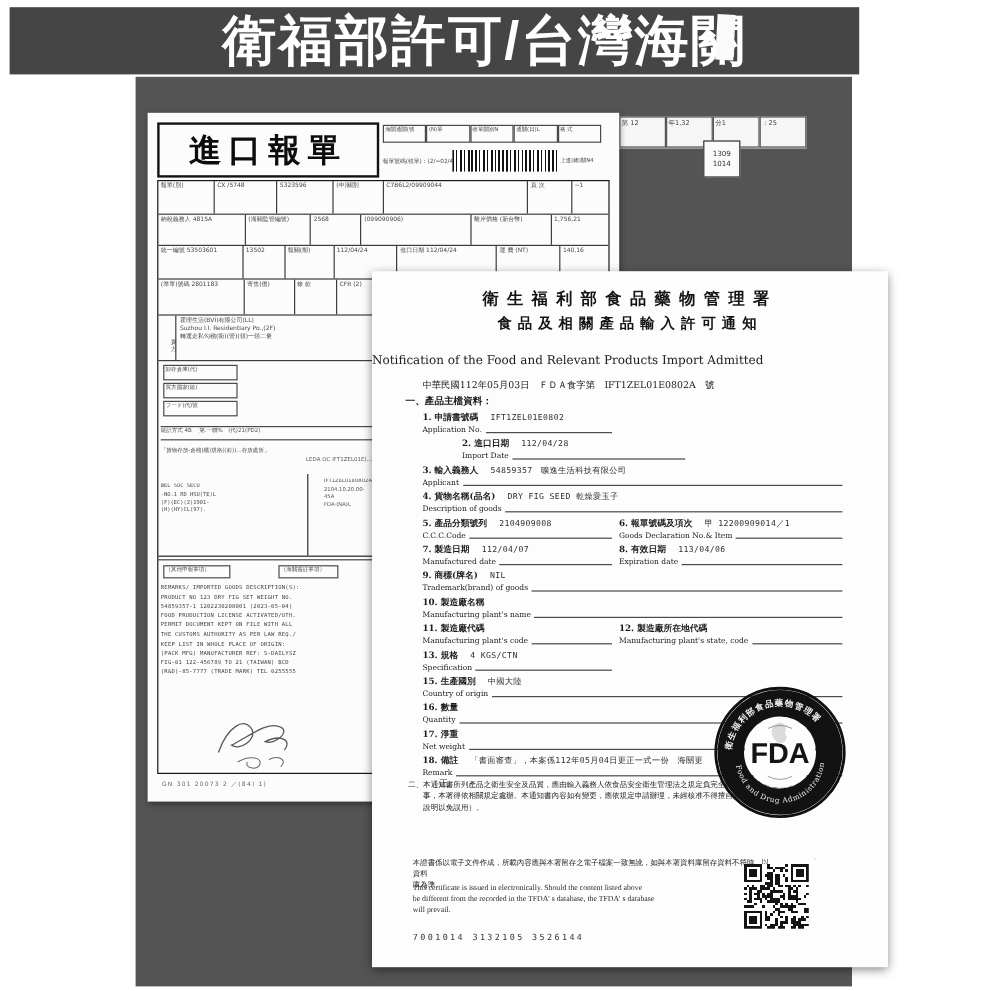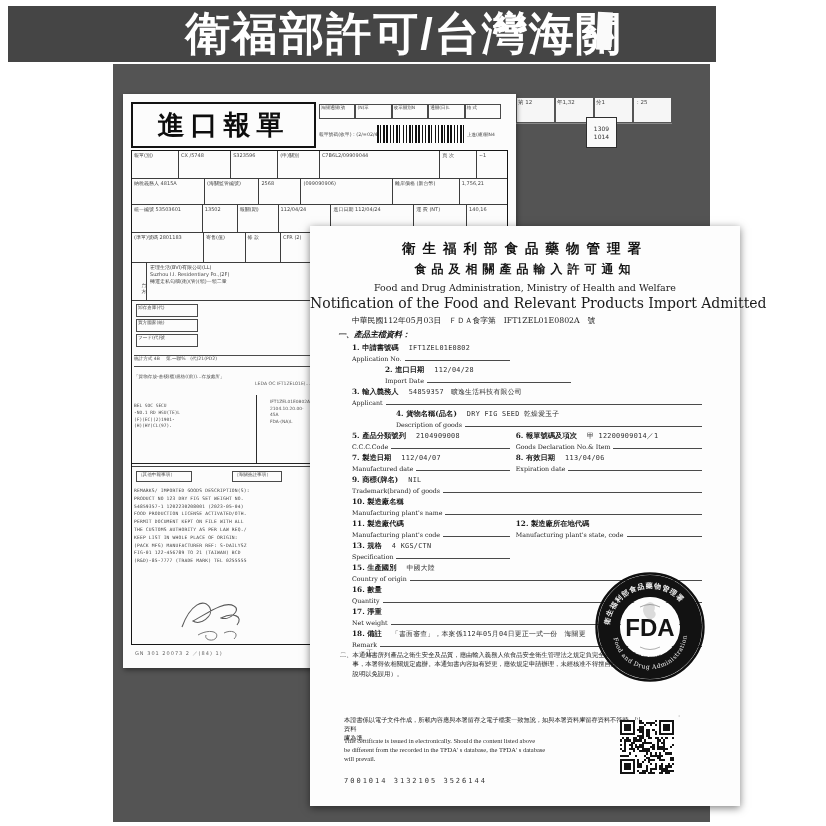--- a/index.html
+++ b/index.html
@@ -69,23 +69,23 @@
   .sigsvg{position:absolute;left:44px;top:294px;}
   .f-footer{position:absolute;left:12px;top:556px;font-size:5px;color:#666;letter-spacing:1px;white-space:nowrap;}
   
   .fda-paper{position:absolute;left:310px;top:226px;width:430px;height:580px;background:#fdfdfd;z-index:5;
              box-shadow:0 2px 8px rgba(0,0,0,0.5);font-family:"DejaVu Serif",serif;}
   .d-h1{position:absolute;top:14px;width:100%;text-align:center;font-size:13.5px;font-weight:700;
         letter-spacing:7px;color:#141414;white-space:nowrap;}
   .d-h2{position:absolute;top:35px;width:100%;text-align:center;font-size:12px;font-weight:700;
         letter-spacing:5px;color:#141414;white-space:nowrap;}
   .d-e1{position:absolute;top:56px;width:100%;text-align:center;font-size:9.5px;color:#1a1a1a;white-space:nowrap;}
-  .d-e2{position:absolute;top:69px;width:100%;text-align:right;font-size:14px;color:#1a1a1a;white-space:nowrap;}
+  .d-e2{position:absolute;top:69px;width:100%;text-align:left;font-size:10px;color:#1a1a1a;white-space:nowrap;}
   .d-date{position:absolute;top:89px;left:42px;font-size:7.8px;color:#1a1a1a;white-space:nowrap;text-align:right;}
-  .d-sec{position:absolute;top:103px;left:28px;font-size:8px;font-weight:700;color:#141414;font-style:italic;}
+  .d-sec{position:absolute;top:103px;left:28px;font-size:8px;font-weight:700;color:#141414;}
   .d-fields{position:absolute;left:42px;top:117px;width:356px;display:flex;flex-wrap:wrap;}
   .d-item{height:22px;box-sizing:border-box;overflow:visible;}
   .d-item .l1{font-size:7.3px;font-weight:700;color:#1c1c1c;white-space:nowrap;height:10px;}
   .d-item .l1 .val{font-family:"DejaVu Sans Mono",monospace;font-weight:400;font-size:6.8px;
                    color:#2e2e2e;margin-left:10px;letter-spacing:0.3px;}
   .d-item .l2{display:flex;align-items:flex-end;height:9px;}
   .d-item .l2 .en{font-size:6.3px;color:#222;white-space:nowrap;}
   .d-item .l2 .ul{flex:1;border-bottom:0.8px solid #4a4a4a;margin:0 6px 1px 3px;}
   .d-item .v2{font-size:7px;color:#2e2e2e;margin-left:14px;}
   .d-note{position:absolute;left:30px;top:424px;width:332px;font-size:6.3px;color:#232323;line-height:9.3px;}
@@ -234,21 +234,20 @@
         </svg>
       </div>
     </div>
 
     <div class="f-footer">GN 301 20073 2 ／(84) 1)</div>
   </div>
 
   <div class="fda-paper">
     <div class="d-h1">衛生福利部食品藥物管理署</div>
     <div class="d-h2">食品及相關產品輸入許可通知</div>
-    <div class="d-e1">Food and Drug Administration, Ministry of Health and Welfare</div>
     <div class="d-e2">Notification of the Food and Relevant Products Import Admitted</div>
     <div class="d-date">中華民國112年05月03日　ＦＤＡ食字第　IFT1ZEL01E0802A　號</div>
     <div class="d-sec">一、產品主檔資料：</div>
 
     <div class="d-fields" id="dfields">
         <div class="d-item" style="width: 46%;">
           <div class="l1"><span>1. 申請書號碼</span><span class="val">IFT1ZEL01E0802</span></div>
           <div class="l2">
             <span class="en">Application No.</span>
             <div class="ul"></div>
@@ -261,21 +260,21 @@
             <div class="ul"></div>
           </div>
         </div>
         <div class="d-item" style="width: 100%;">
           <div class="l1"><span>3. 輸入義務人</span><span class="val">54859357　曠逸生活科技有限公司</span></div>
           <div class="l2">
             <span class="en">Applicant</span>
             <div class="ul"></div>
           </div>
         </div>
-        <div class="d-item" style="width: 100%; margin-left: 44px;">
+        <div class="d-item" style="width: 100%;">
           <div class="l1"><span>4. 貨物名稱(品名)</span><span class="val">DRY FIG SEED 乾燥愛玉子</span></div>
           <div class="l2">
             <span class="en">Description of goods</span>
             <div class="ul"></div>
           </div>
         </div>
         <div class="d-item" style="width: 46%;">
           <div class="l1"><span>5. 產品分類號列</span><span class="val">2104909008</span></div>
           <div class="l2">
             <span class="en">C.C.C.Code</span>

